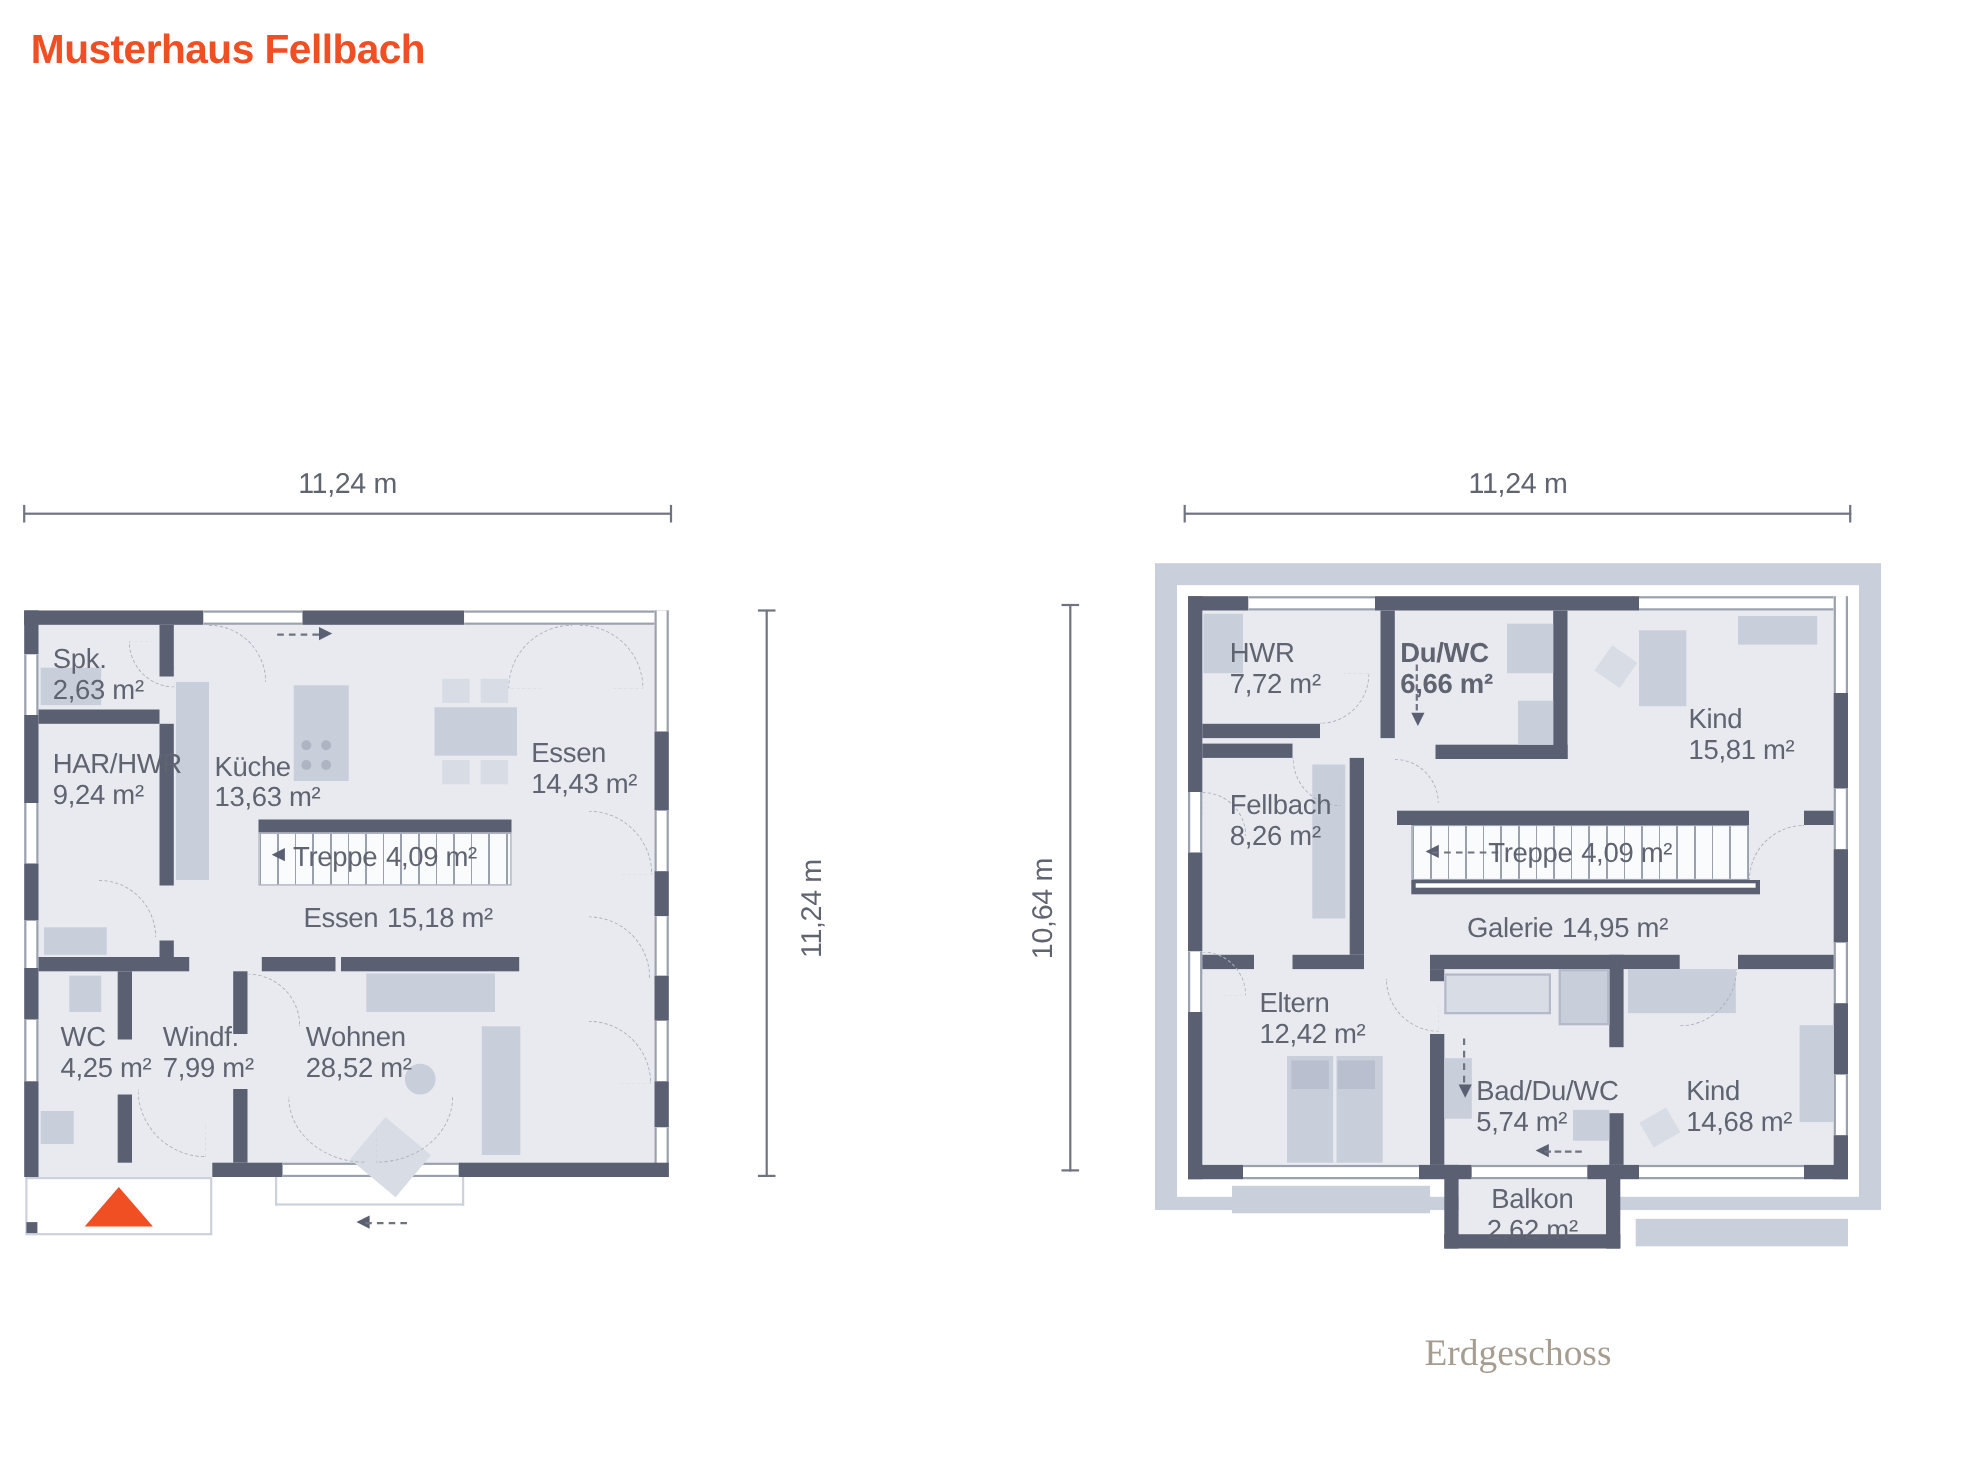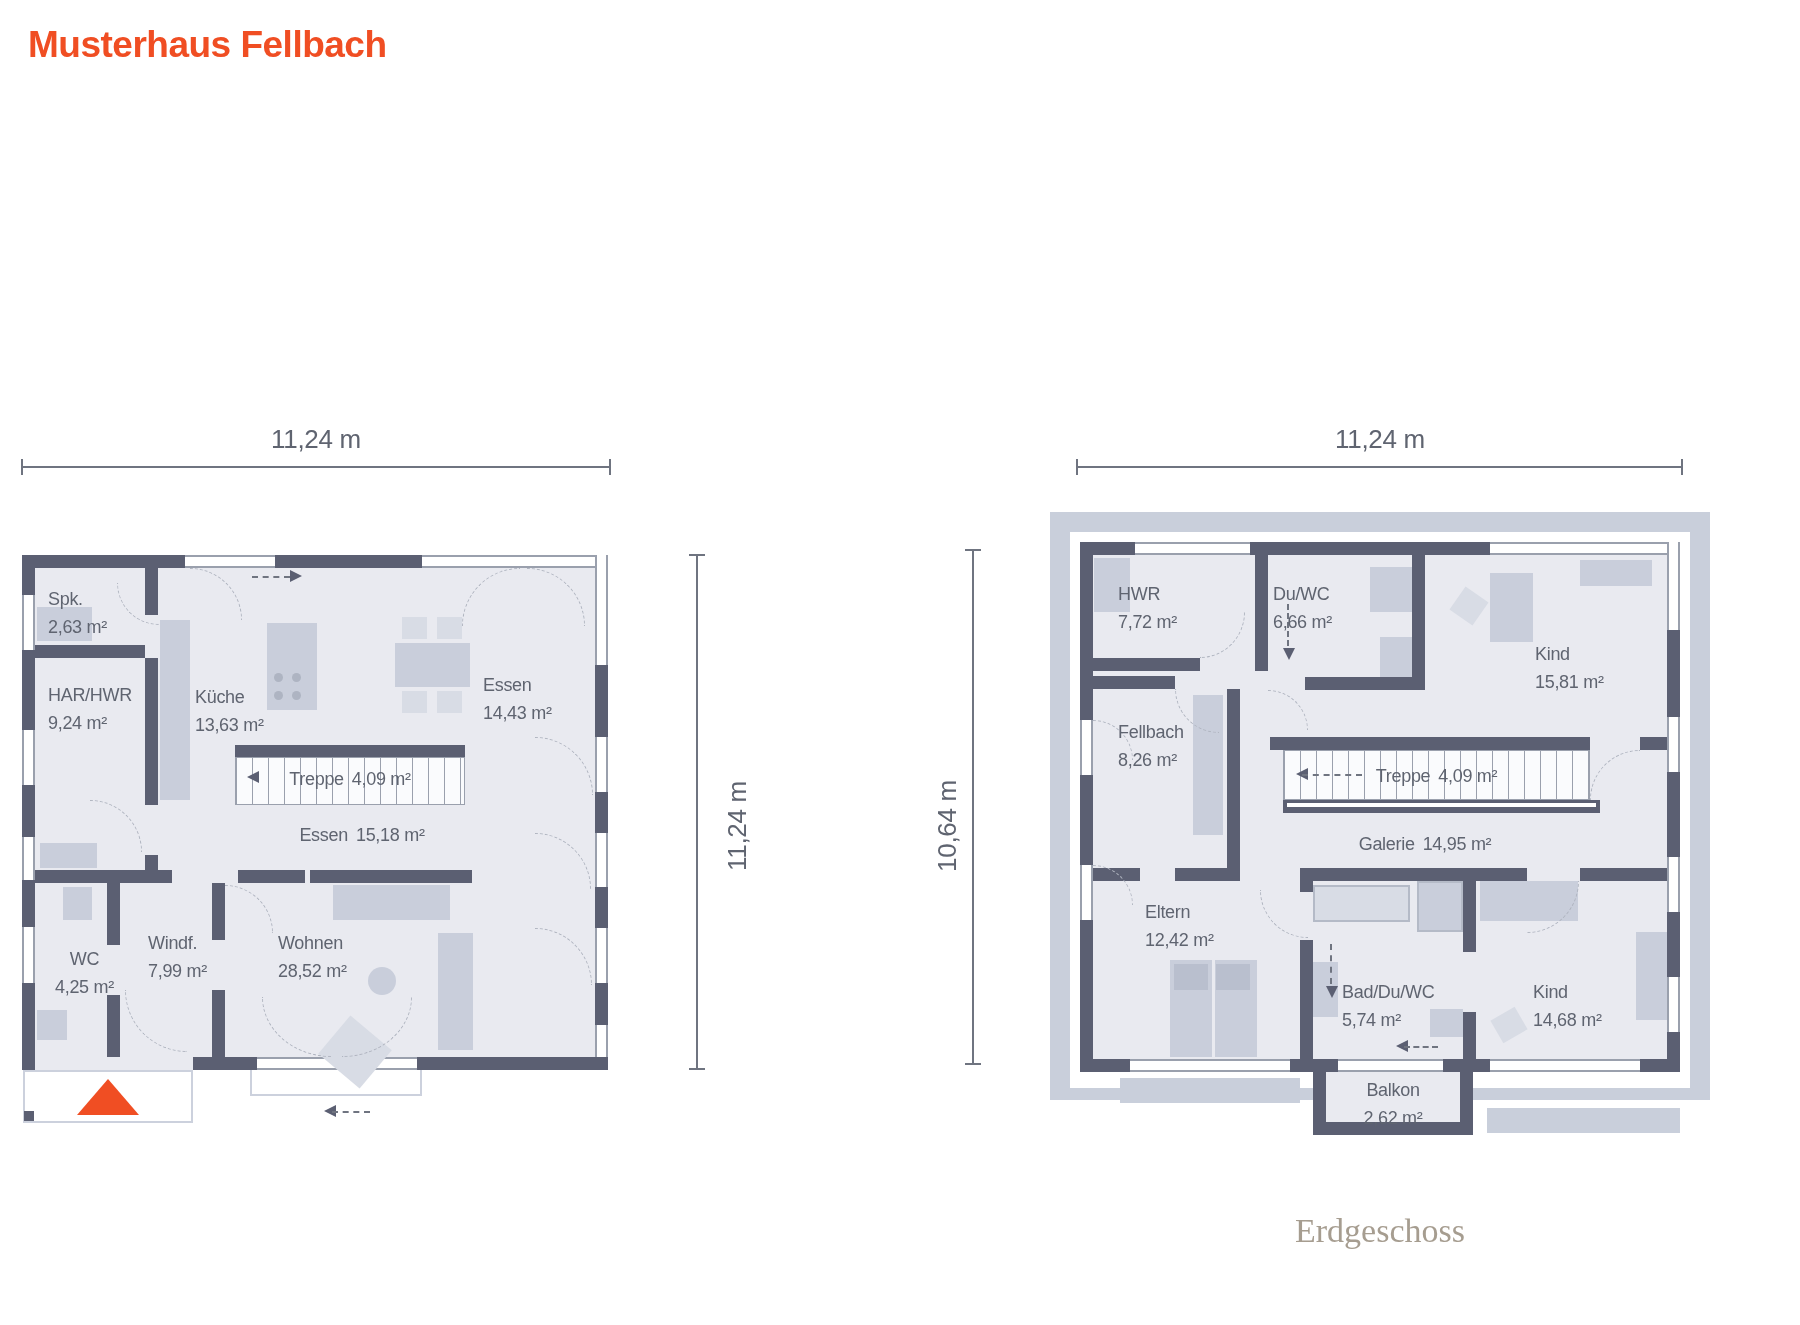--- a/index.html
+++ b/index.html
@@ -1,21 +1,21 @@
 <!DOCTYPE html>
 <html style="--accent: #f04e23; --wall: #5b5f72; --floor: #e9eaf0; --roof: #c9cfdb; --furn: #c9cedb; --furn2: #d8dce5; --line: #9aa0ad; --line2: #b0b5c0; --text: #5f6470; --caption: #a69d90; --dim: #6f7480;"><head>
 <meta charset="utf-8">
 <style>
   html,body{margin:0;padding:0;background:#fff;}
   #canvas{position:relative;width:1800px;height:1325px;background:#fff;overflow:hidden;
           font-family:"Liberation Sans",sans-serif;}
   #canvas div,#canvas i{position:absolute;box-sizing:border-box;display:block;}
   .title{font-size:37px;font-weight:bold;color:var(--accent);letter-spacing:-0.5px;white-space:nowrap;}
   .caption{font-family:"Liberation Serif",serif;font-size:34px;color:var(--caption);text-align:center;}
-  .rlabel{font-size:18px;line-height:28px;color:var(--text);letter-spacing:-0.3px;white-space:nowrap;}
+  .rlabel{font-size:25px;line-height:28px;color:var(--text);letter-spacing:-0.3px;white-space:nowrap;}
   .rlabel span{display:block;}
   .rlabel.inl{text-align:center;}
   .rlabel.inl span{display:inline;}
   .rlabel.inl span:first-child{margin-right:8px;}
   .rlabel.ctr{text-align:center;}
   .dimlabel{font-size:26px;color:var(--text);text-align:center;letter-spacing:-0.3px;}
   .rot{transform:rotate(-90deg);}
   .wall{background:var(--wall);}
   .floorbg{background:var(--floor);}
   .roofbg{background:var(--roof);}
@@ -173,21 +173,21 @@
     <div class="rlabel" style="left:461px;top:116px;">
       <span>Essen</span>
         <span>14,43 m²</span>
     </div>
     <div class="rlabel inl" style="left:213px;top:210px;width:230px;">
       <span>Treppe</span><span>4,09 m²</span>
     </div>
     <div class="rlabel inl" style="left:240px;top:266px;width:200px;">
       <span>Essen</span><span>15,18 m²</span>
     </div>
-    <div class="rlabel" style="left:33px;top:390px;text-align:center;">
+    <div class="rlabel" style="left:33px;top:374px;">
       <span>WC</span>
         <span>4,25 m²</span>
     </div>
     <div class="rlabel" style="left:126px;top:374px;">
       <span>Windf.</span>
         <span>7,99 m²</span>
     </div>
     <div class="rlabel" style="left:256px;top:374px;">
       <span>Wohnen</span>
         <span>28,52 m²</span>
@@ -288,21 +288,21 @@
     <i class="tri-d" style="left:233px;top:136px;"></i>
     <i class="dashv" style="left:280px;top:432px;width:0;height:40px;"></i>
     <i class="tri-d" style="left:276px;top:474px;"></i>
     <i class="tri-l" style="left:340px;top:528px;"></i>
     <i class="dash" style="left:354px;top:534px;width:34px;height:0;"></i>
 
     <div class="rlabel" style="left:68px;top:68px;">
       <span>HWR</span>
         <span>7,72 m²</span>
     </div>
-    <div class="rlabel" style="left:223px;top:68px;">
+    <div class="rlabel" style="left:223px;top:68px;font-weight:bold;">
       <span>Du/WC</span>
         <span>6,66 m²</span>
     </div>
     <div class="rlabel" style="left:485px;top:128px;">
       <span>Kind</span>
         <span>15,81 m²</span>
     </div>
     <div class="rlabel" style="left:68px;top:206px;">
       <span>Fellbach</span>
         <span>8,26 m²</span>

